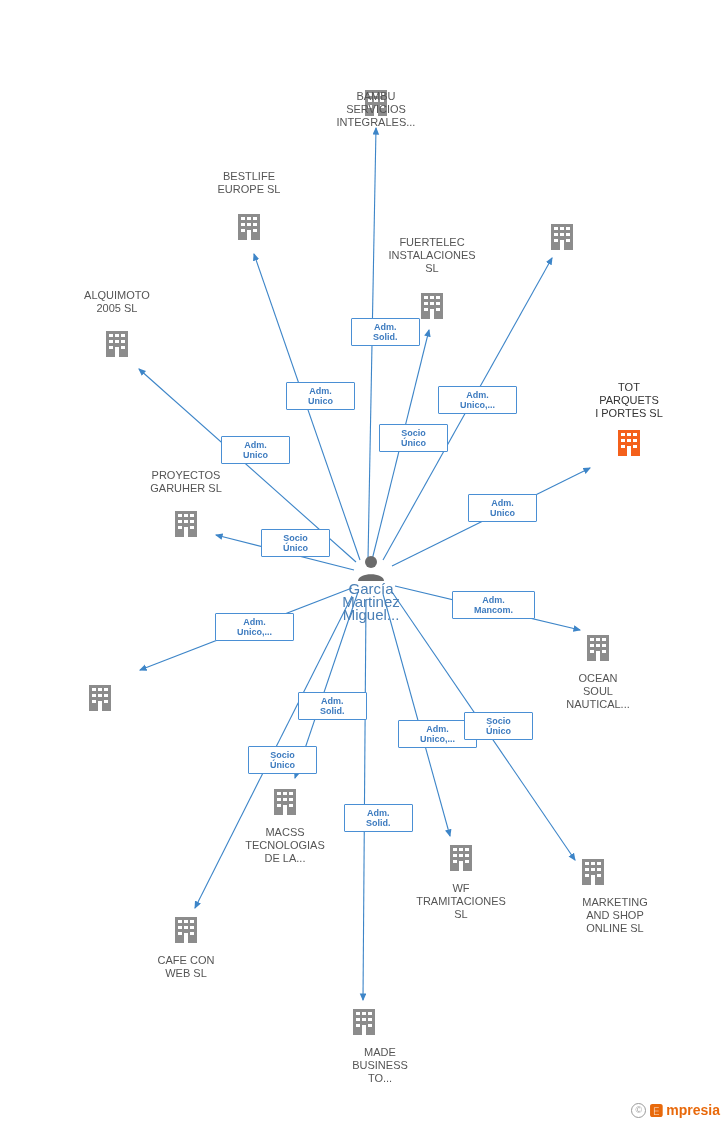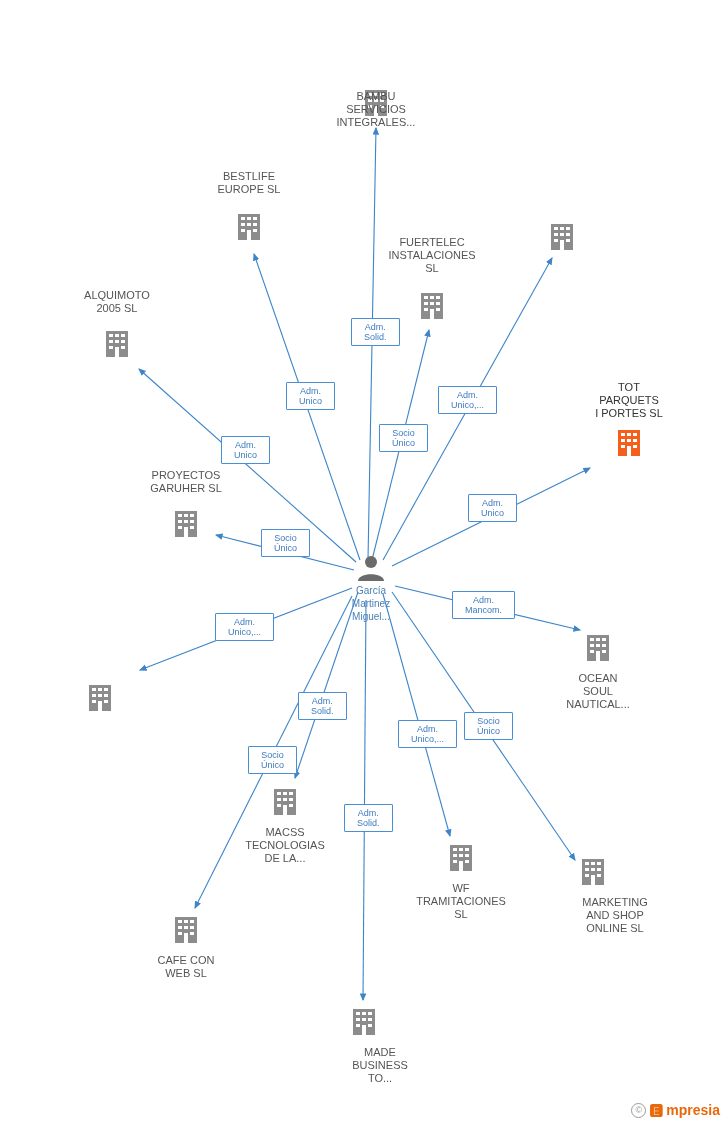--- a/index.html
+++ b/index.html
@@ -43,40 +43,41 @@
   .company .label {
     color: #555555;
   }
   .company.highlight .label {
     color: #333333;
     margin-top: 8px;
   }
   .person {
     position: absolute;
     text-align: center;
-    font-size: 10px;
+    font-size: 15px;
     line-height: 13px;
     color: #3d7bbf;
   }
   .person .label {
     display: block;
     white-space: pre-line;
     color: #4a7fb5;
   }
   .edge-label {
     position: absolute;
     border: 1px solid #4a8fd4;
     background: #ffffff;
     color: #3d7bbf;
     font-size: 9px;
     line-height: 10px;
     text-align: center;
-    padding: 3px 12px;
+    padding: 3px 21px;
     white-space: pre-line;
     border-radius: 1px;
+    font-weight: bold;
   }
   .watermark {
     position: absolute;
     right: 8px;
     bottom: 6px;
     font-size: 13px;
     color: #9a9a9a;
     display: flex;
     align-items: center;
     gap: 3px;

